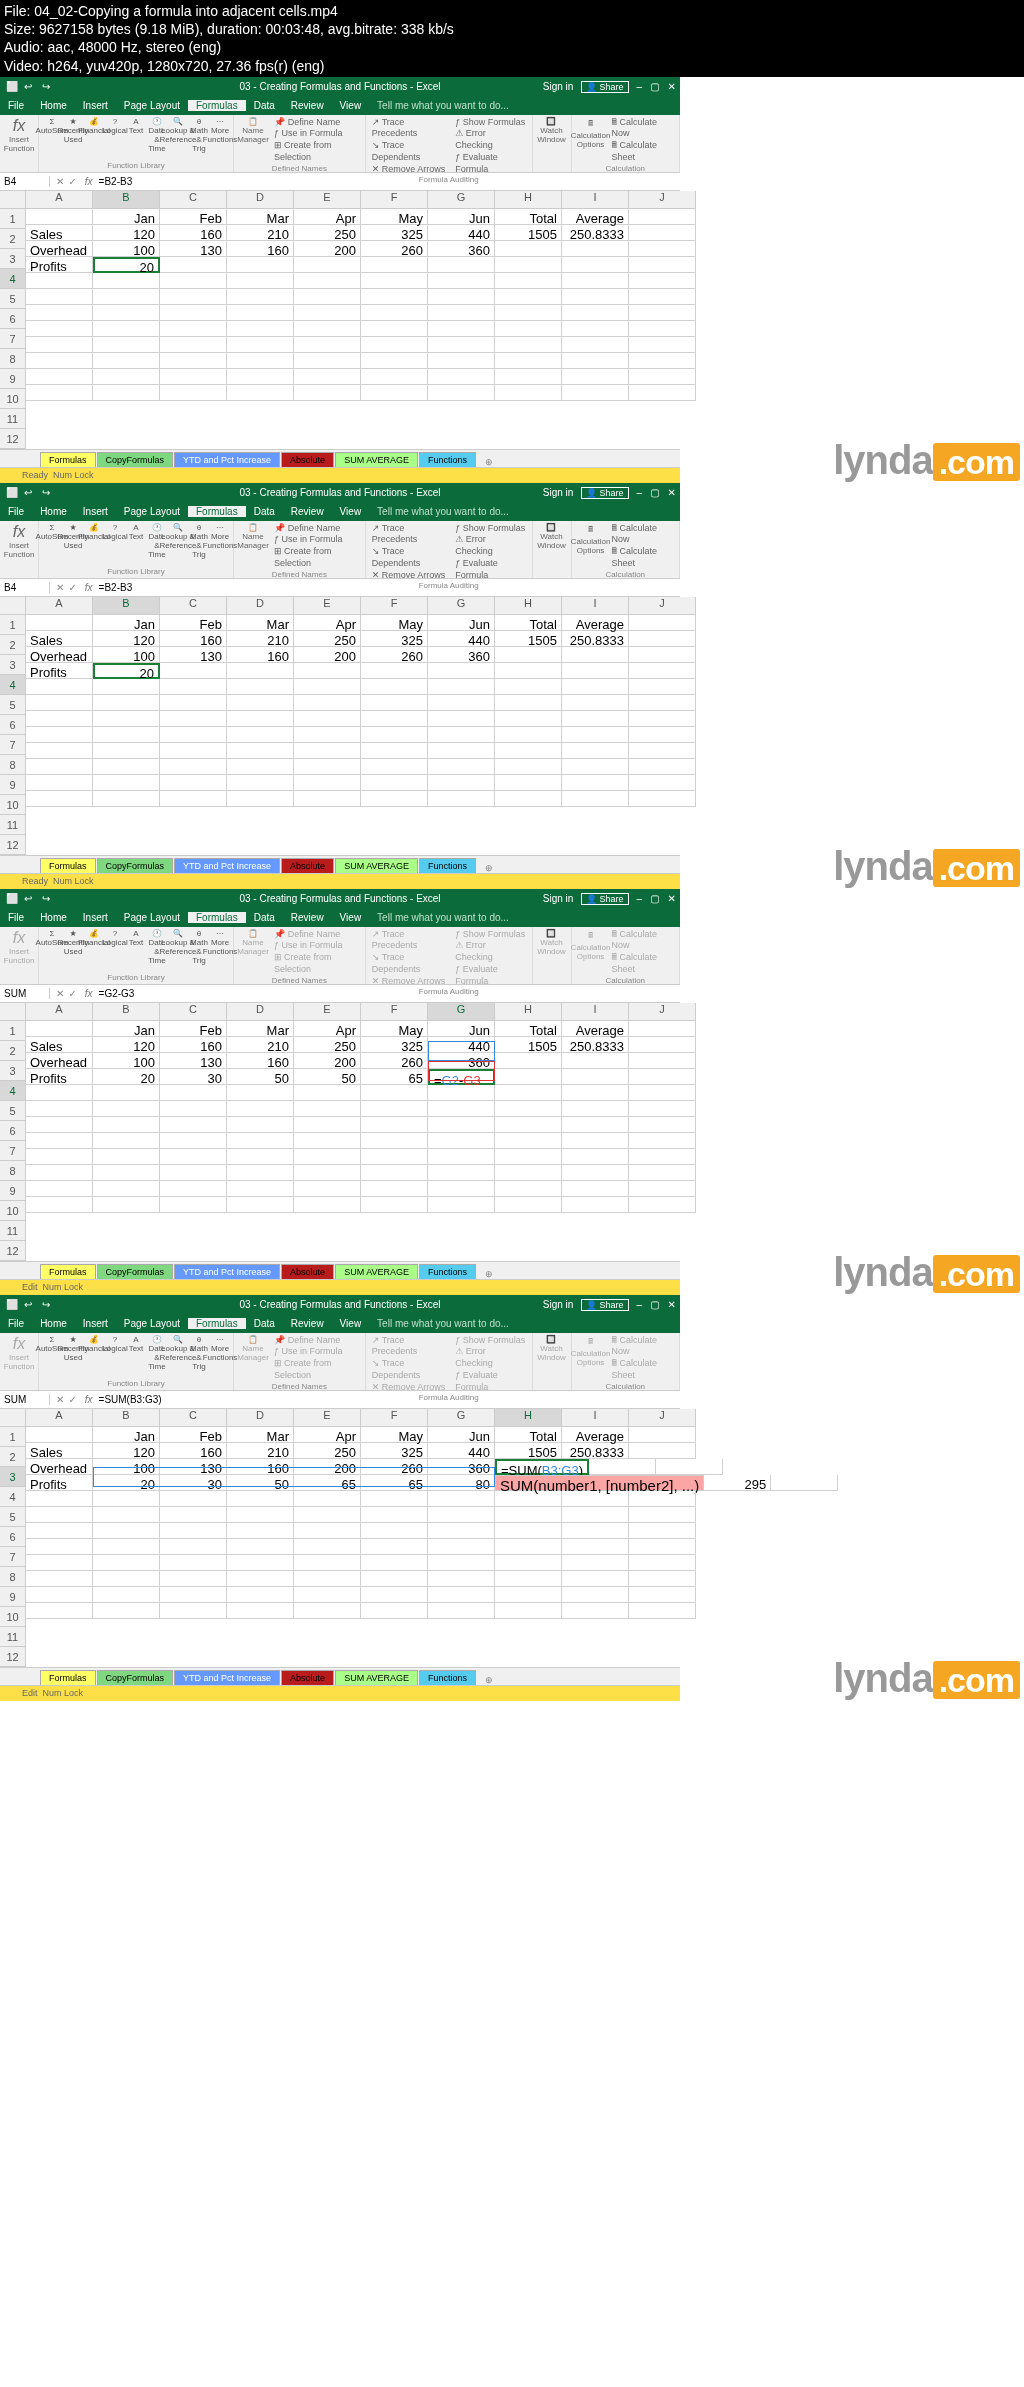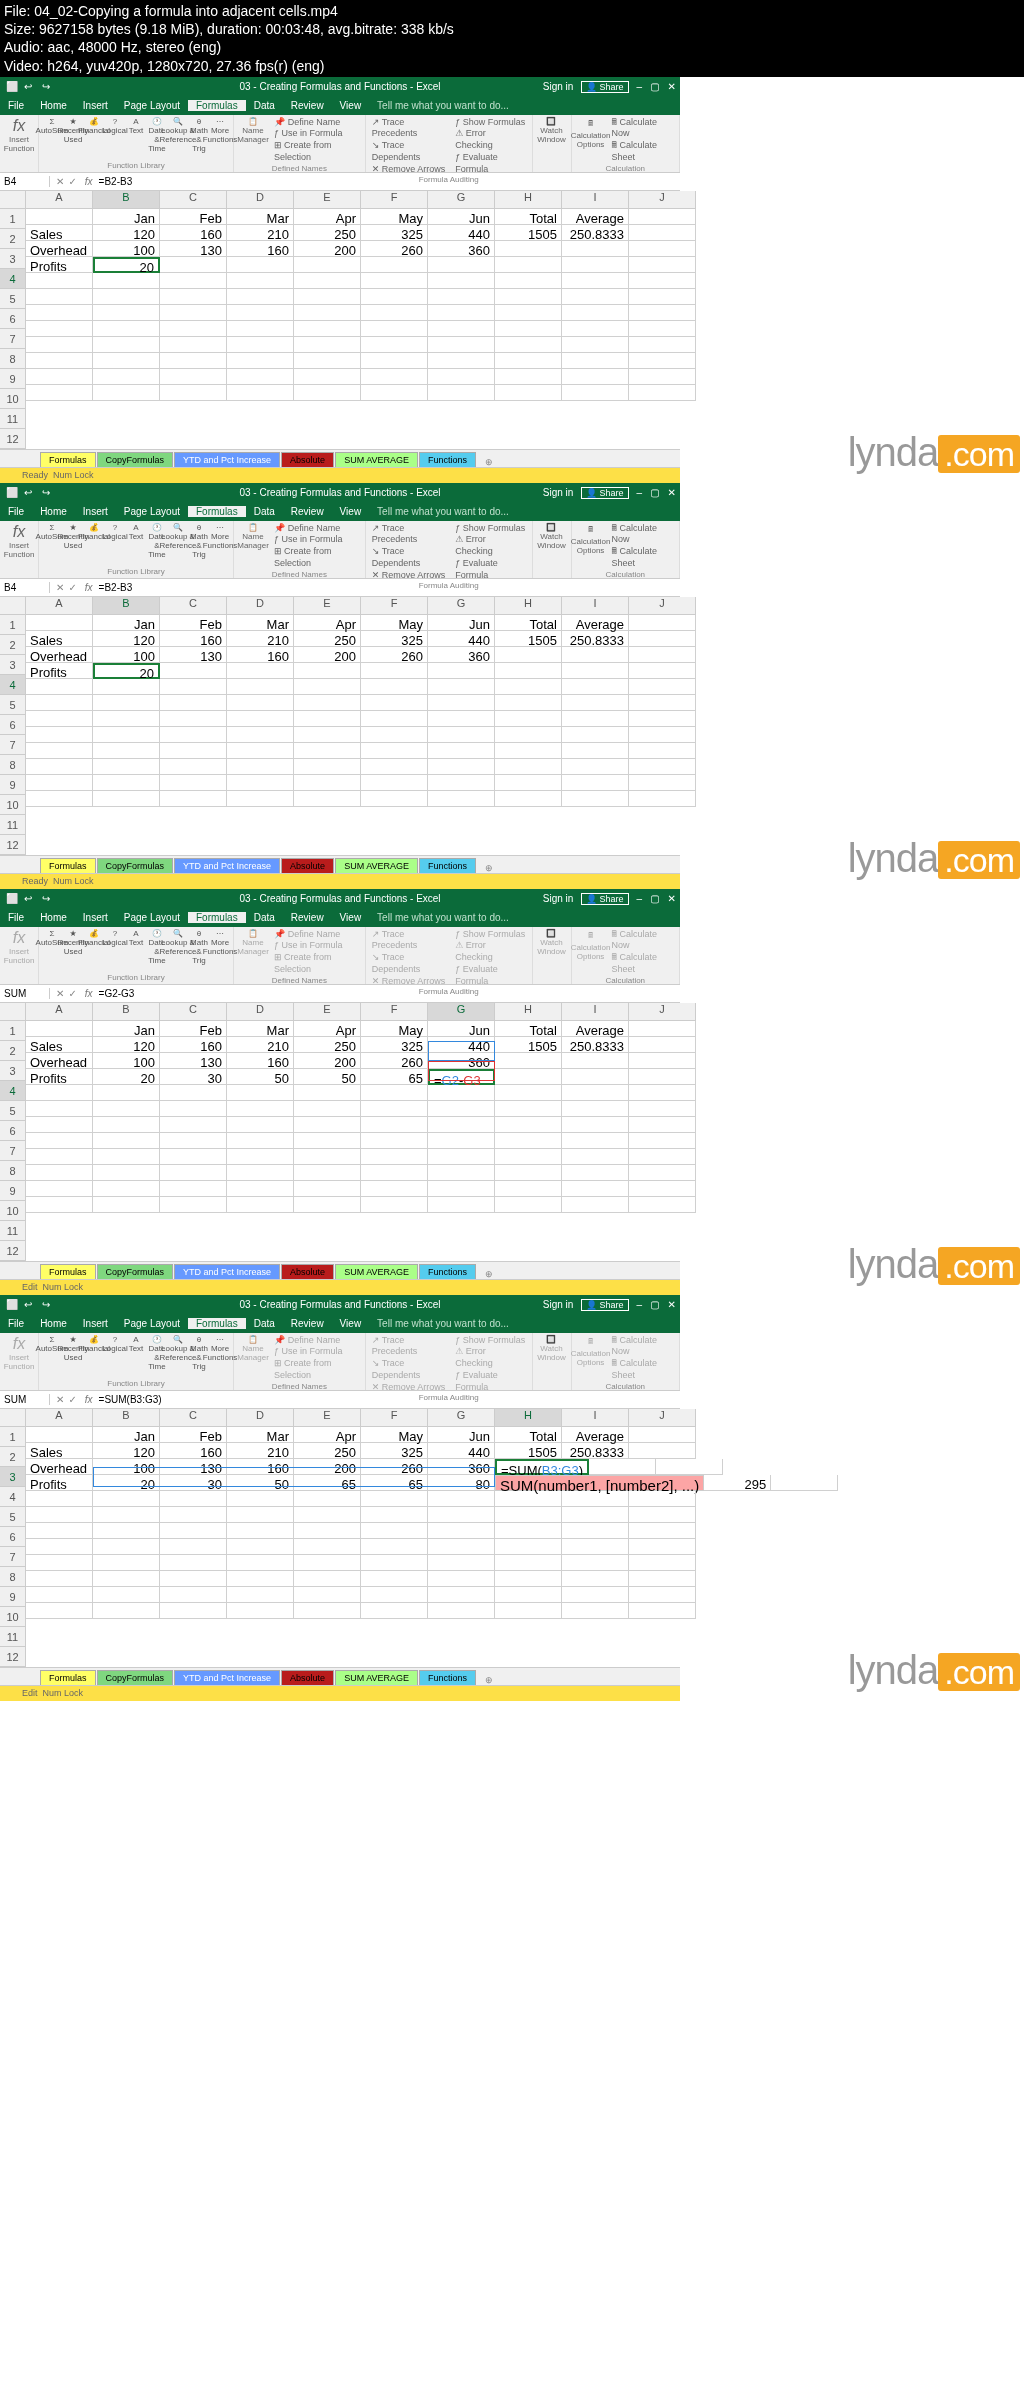--- a/index.html
+++ b/index.html
@@ -45,21 +45,21 @@
 .cell.edit{border:2px solid #1a7f37}
 .sheet-tabs{display:flex;height:18px;background:#f0f0f0;border-top:1px solid #ccc;font-size:9px;align-items:flex-end;padding-left:40px}
 .sheet-tab{padding:2px 8px;border:1px solid #aaa;border-bottom:none;margin-right:1px}
 .st-yellow{background:#ffff66}
 .st-green{background:#7fd77f}
 .st-blue{background:#6699ff;color:#fff}
 .st-orange{background:#b91c1c}
 .st-lime{background:#aaff88}
 .st-cyan{background:#55ccee}
 .status-bar{height:16px;background:#fde047;border-top:1px solid #ccc;font-size:9px;color:#666;padding:0 22px;display:flex;justify-content:space-between;align-items:center}
-.watermark{position:absolute;right:-340px;bottom:8px;font-size:40px;color:#999;font-weight:400;letter-spacing:-1px}
+.watermark{position:absolute;right:-340px;bottom:0;font-size:40px;color:#999;font-weight:700;letter-spacing:-1px}
 .watermark .com{background:#f5a623;color:#fff;padding:0 6px;border-radius:3px;font-size:34px}
 .share-btn{background:#0b6b3a;border:1px solid #fff;padding:0 4px;font-size:9px;display:flex;align-items:center;gap:2px}
 .range-hl-blue{position:absolute;border:1px solid #3388dd;pointer-events:none}
 .range-hl-red{position:absolute;border:1px solid #dd3333;pointer-events:none}
 .grey{color:#aaa}
 </style>
 </head>
 <body>
 
 <div class="meta-info">

